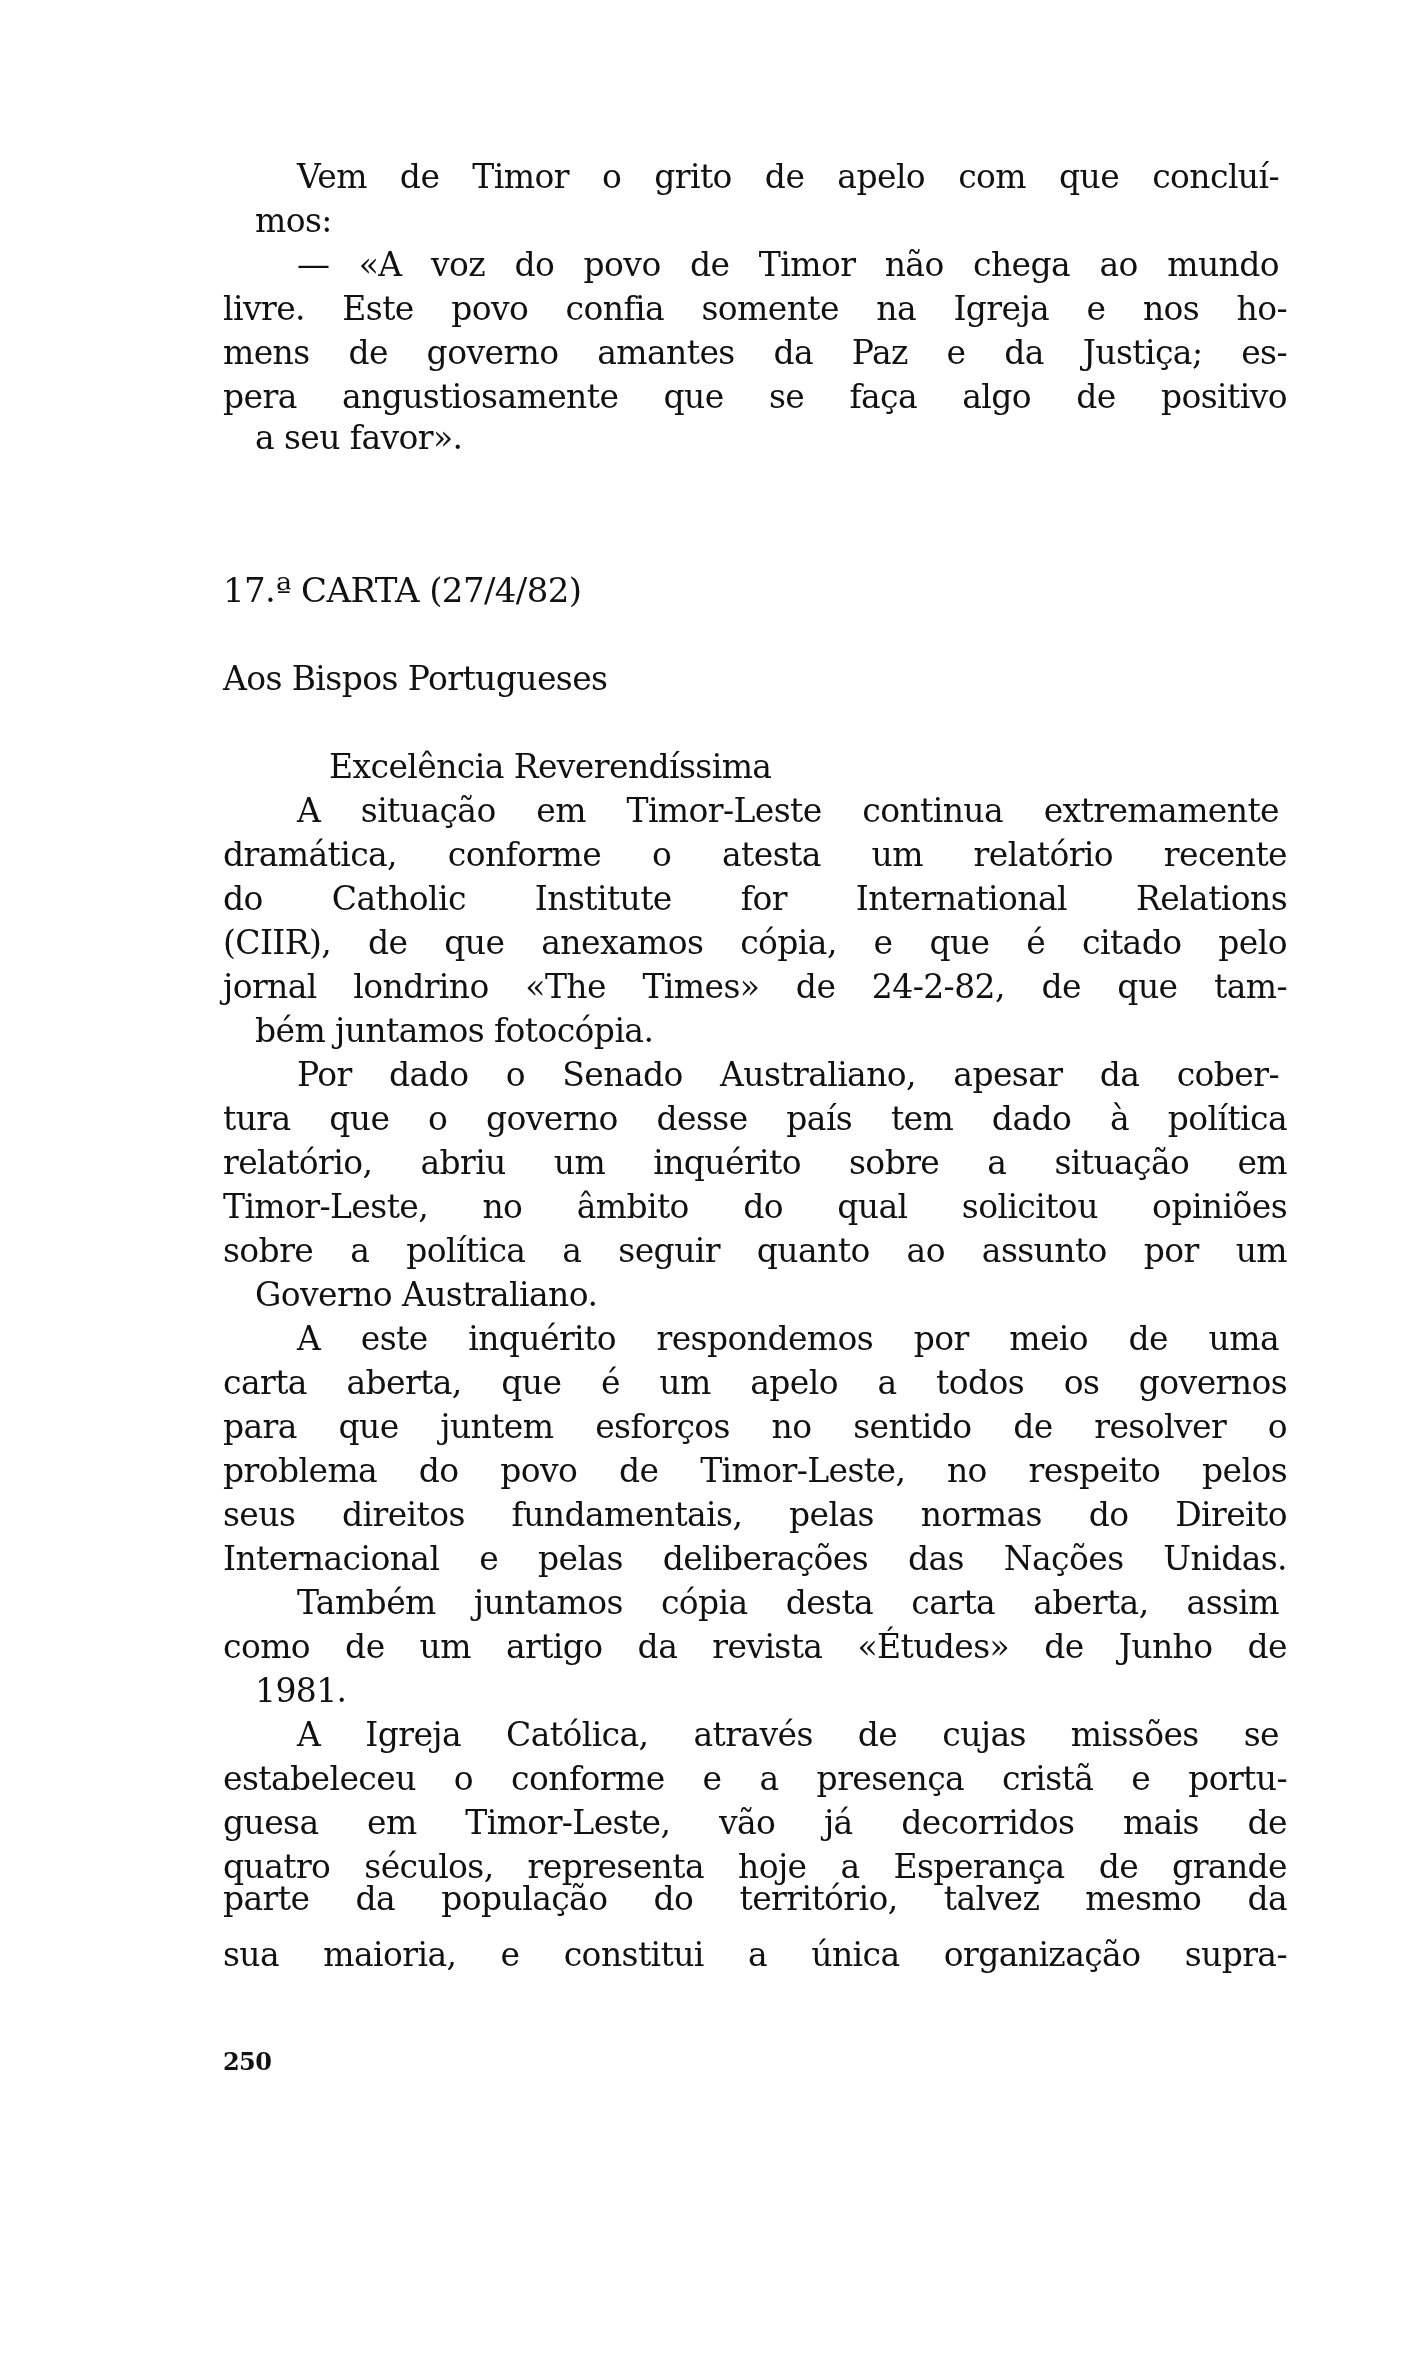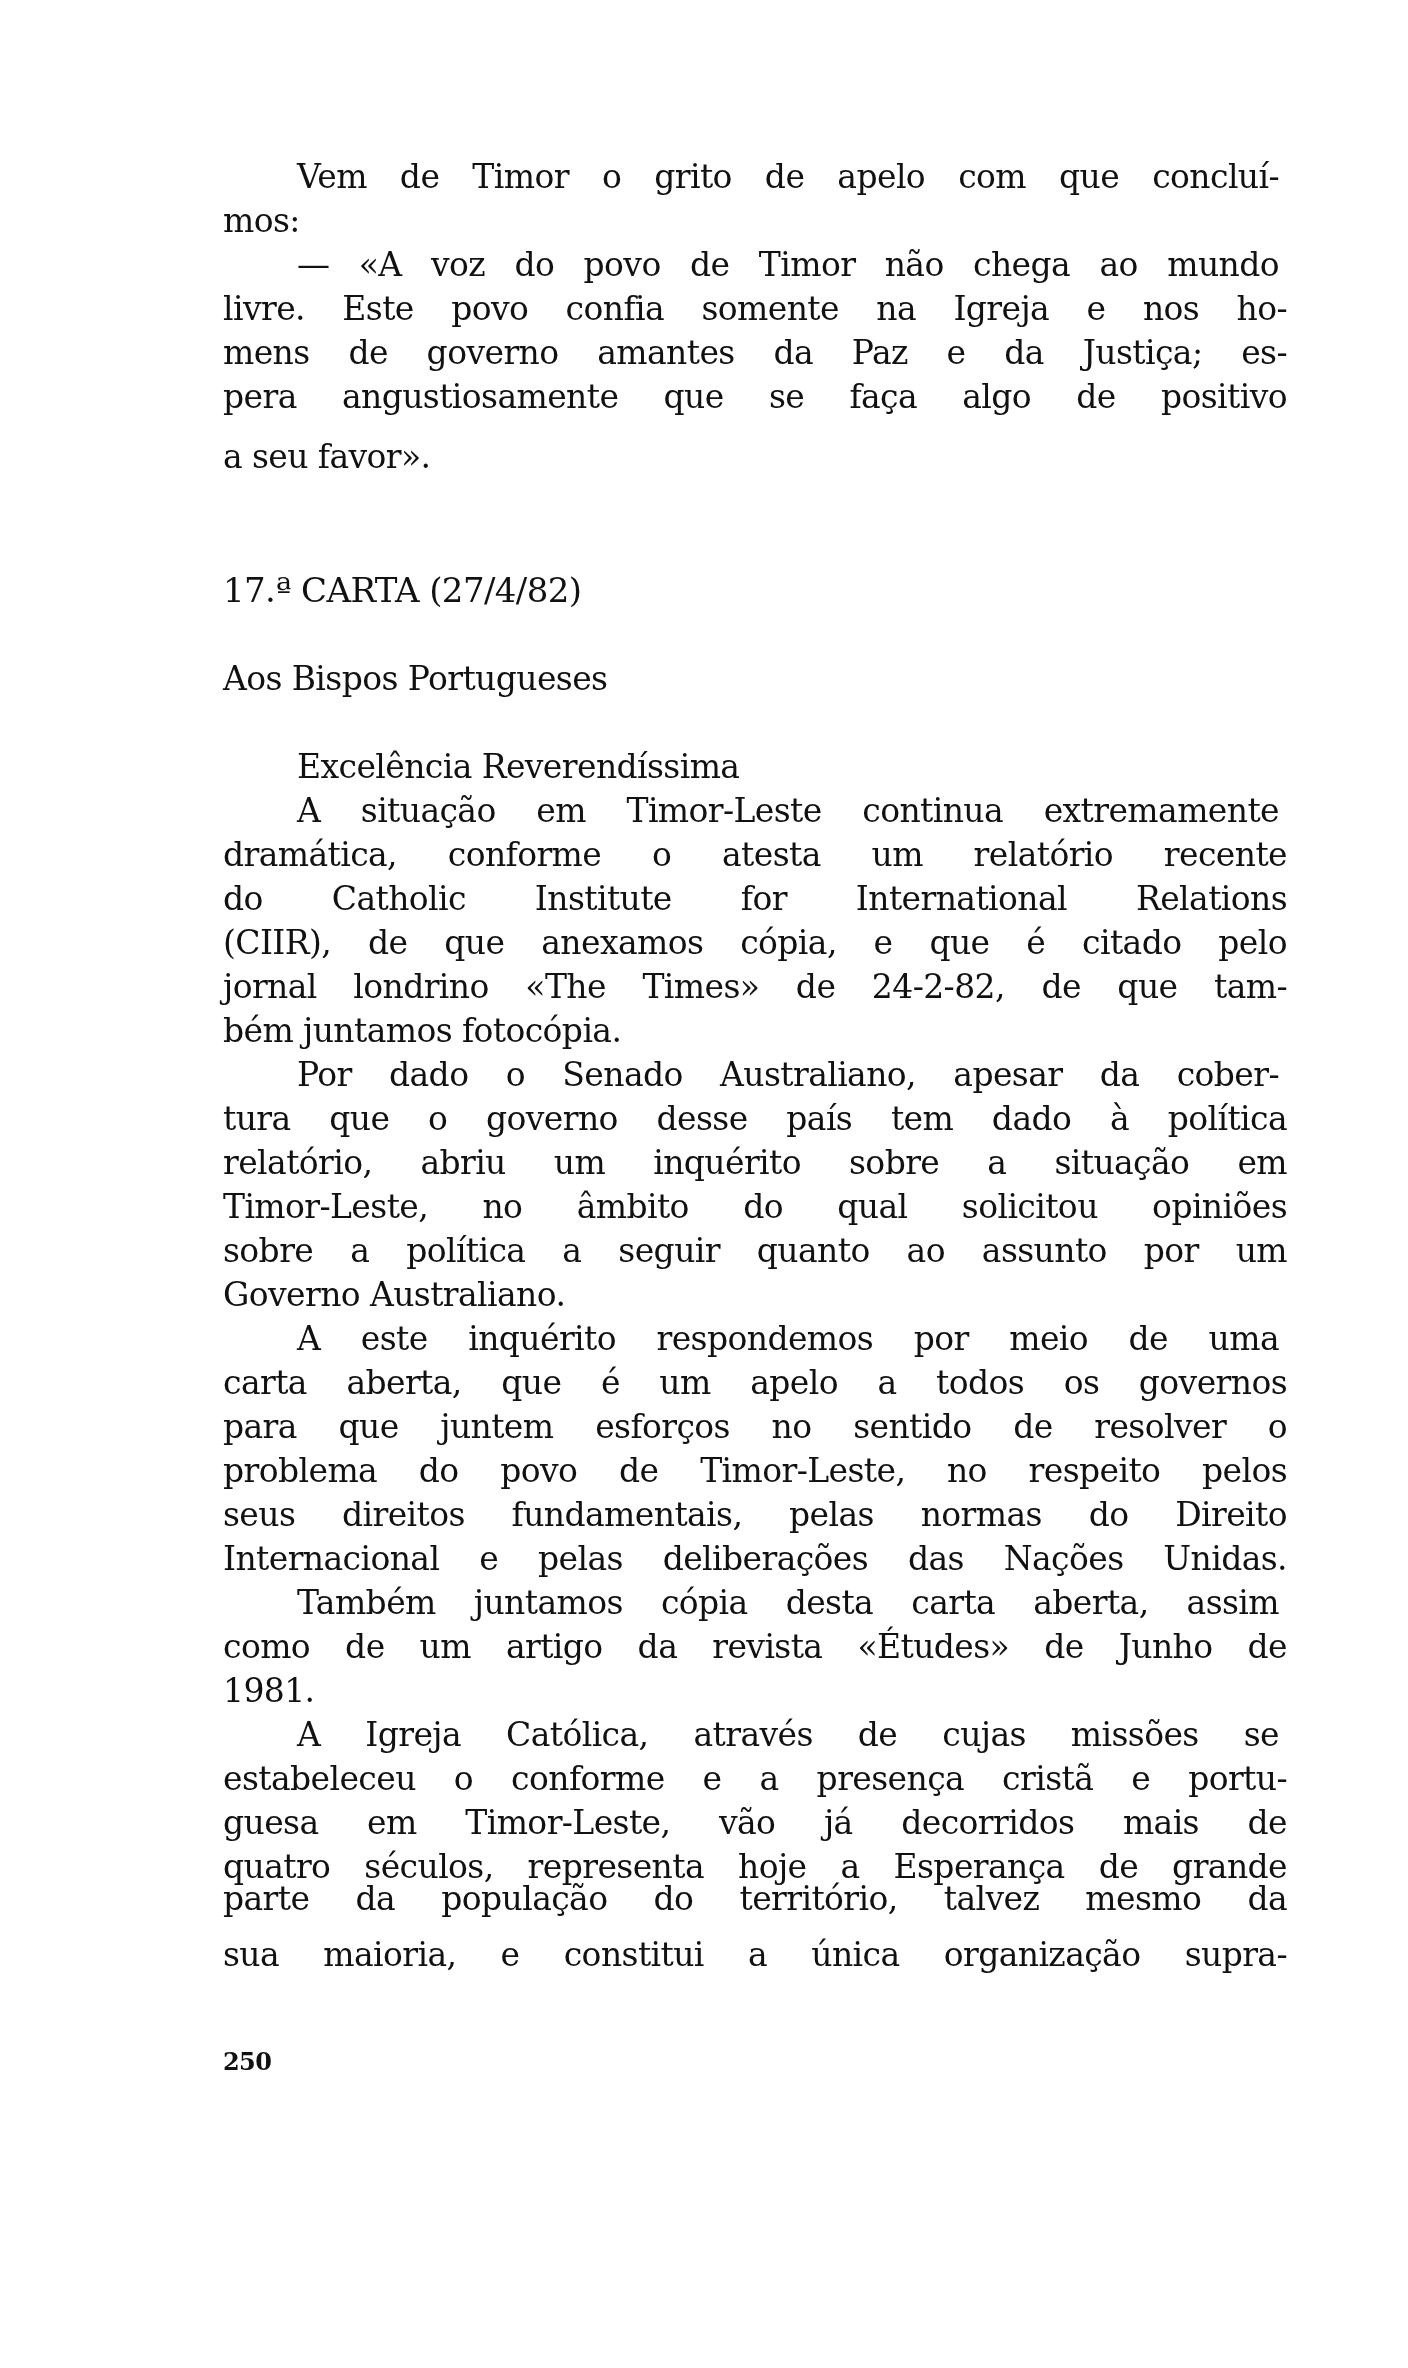--- a/index.html
+++ b/index.html
@@ -9,39 +9,39 @@
     font-family: "DejaVu Serif", "Liberation Serif", serif;
     color: #111111;
     font-size: 33px;
     letter-spacing: -0.6px;
   }
   .line {
     position: absolute; left: 0; width: 1064px; height: 44px;
     line-height: 44px; white-space: nowrap;
     text-align: justify; text-align-last: justify;
   }
-  .line.last { text-align-last: left; }
+  .line.last { text-align-last: left; margin-left: 32px; }
   .line.indent { left: 74px; width: 982px; }
   .heading { font-size: 34px; text-align-last: left; }
   .italic { text-align-last: left; }
   .pagenum { position: absolute; left: 0; font-weight: bold; font-size: 24px; line-height: 44px; }
 </style>
 </head>
 <body>
 
 <div class="page">
 
   <div class="line indent" style="top:155px">Vem de Timor o grito de apelo com que concluí-</div>
   <div class="line last" style="top:199px">mos:</div>
 
   <div class="line indent" style="top:243px">— «A voz do povo de Timor não chega ao mundo</div>
   <div class="line" style="top:287px">livre. Este povo confia somente na Igreja e nos ho-</div>
   <div class="line" style="top:331px">mens de governo amantes da Paz e da Justiça; es-</div>
   <div class="line" style="top:375px">pera angustiosamente que se faça algo de positivo</div>
-  <div class="line last" style="top:435px">a seu favor».</div>
+  <div class="line last" style="top:416px">a seu favor».</div>
 
   <div class="line heading" style="top:568px">17.ª CARTA (27/4/82)</div>
   <div class="line italic" style="top:657px">Aos Bispos Portugueses</div>
 
   <div class="line indent last" style="top:745px">Excelência Reverendíssima</div>
 
   <div class="line indent" style="top:789px">A situação em Timor-Leste continua extremamente</div>
   <div class="line" style="top:833px">dramática, conforme o atesta um relatório recente</div>
   <div class="line" style="top:877px">do Catholic Institute for International Relations</div>
   <div class="line" style="top:921px">(CIIR), de que anexamos cópia, e que é citado pelo</div>

